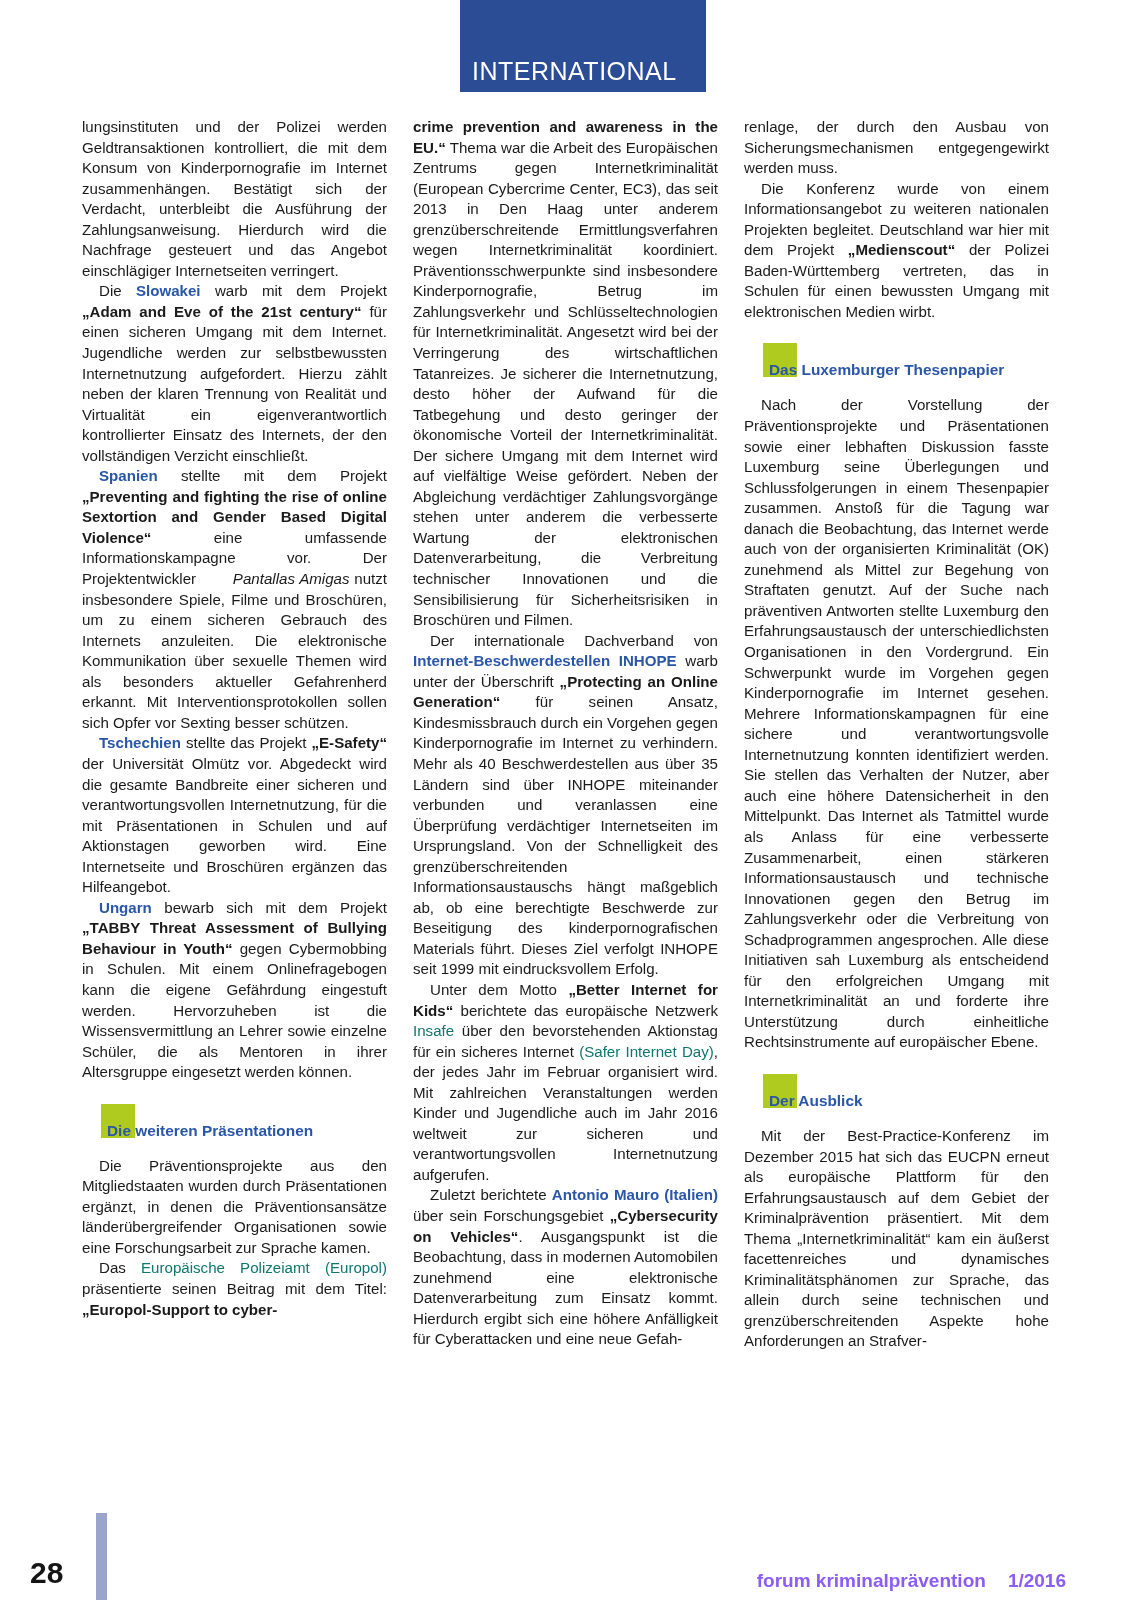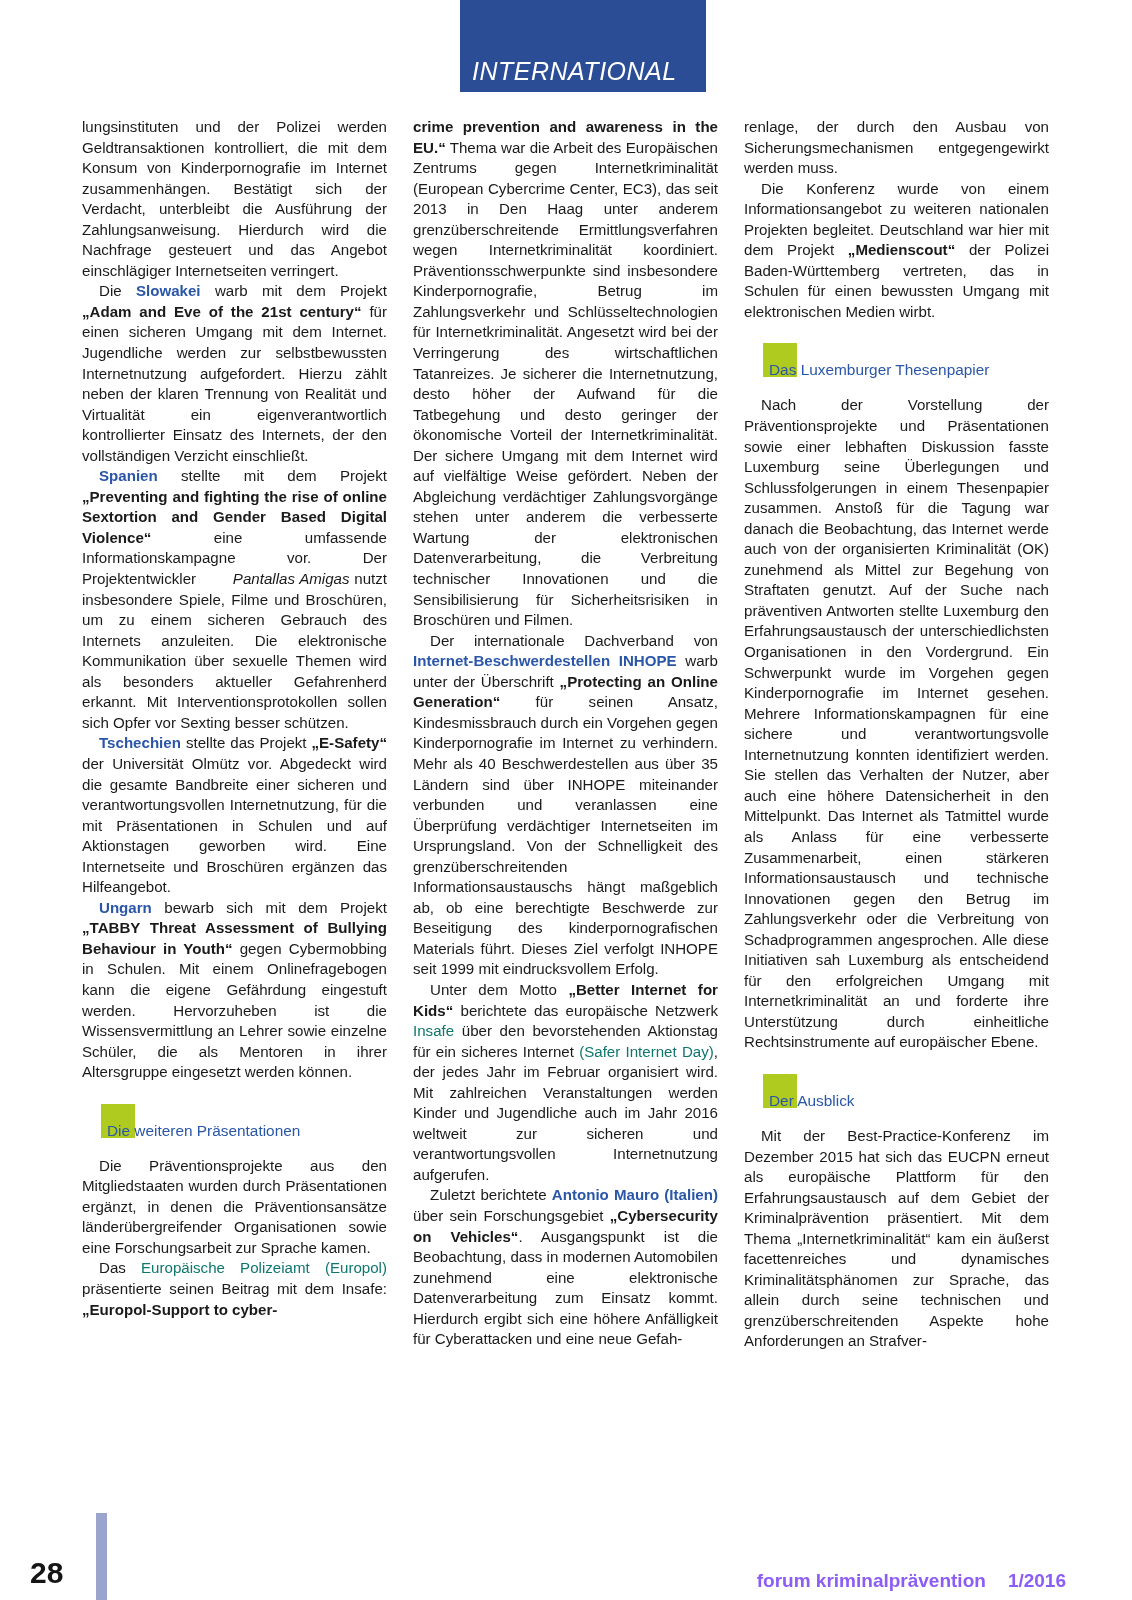--- a/index.html
+++ b/index.html
@@ -29,21 +29,20 @@
   .banner-title {
     position: absolute;
     left: 12px;
     bottom: 8px;
     color: #ffffff;
     font-size: 25px;
     font-weight: 400;
     letter-spacing: 0.5px;
     line-height: 1;
     white-space: nowrap;
-    font-style: italic;
   }
 
   
   .columns {
     position: absolute;
     left: 82px;
     top: 117px;
     width: 984px;
     height: 1320px;
     display: flex;
@@ -87,21 +86,21 @@
     top: 0;
     width: 34px;
     height: 34px;
     background: #b0cb1f;
   }
   .section-head .head-text {
     position: absolute;
     left: 25px;
     top: 19px;
     font-size: 15.4px;
-    font-weight: normal;
+    font-weight: bold;
     color: #2a56a8;
     line-height: 1;
     white-space: nowrap;
   }
 
   
   .footer-bar {
     position: absolute;
     left: 96px;
     top: 1513px;
@@ -154,21 +153,21 @@
 
       <p class="ind"><span class="blue-b">Ungarn</span><span> bewarb sich mit dem Projekt </span><span class="b">„TABBY Threat Assessment of Bullying Behaviour in Youth“</span><span> gegen Cybermobbing in Schulen. Mit einem Onlinefragebogen kann die eigene Gefährdung eingestuft werden. Hervorzuheben ist die Wissensvermittlung an Lehrer sowie einzelne Schüler, die als Mentoren in ihrer Altersgruppe eingesetzt werden können.</span></p>
 
       <div class="section-head">
         <div class="marker"></div>
         <div class="head-text">Die weiteren Präsentationen</div>
       </div>
 
       <p class="ind"><span>Die Präventionsprojekte aus den Mitgliedstaaten wurden durch Präsentationen ergänzt, in denen die Präventionsansätze länderübergreifender Organisationen sowie eine Forschungsarbeit zur Sprache kamen.</span></p>
 
-      <p class="ind"><span>Das </span><span class="blue">Europäische Polizeiamt (Europol)</span><span> präsentierte seinen Beitrag mit dem Insafe: </span><span class="b">„Europol-Support to cyber-</span></p>
+      <p class="ind"><span>Das </span><span class="blue">Europäische Polizeiamt (Europol)</span><span> präsentierte seinen Beitrag mit dem Titel: </span><span class="b">„Europol-Support to cyber-</span></p>
     </div>
 
     <div class="col">
       <p class="cont"><span class="b">crime prevention and awareness in the EU.“</span><span> Thema war die Arbeit des Europäischen Zentrums gegen Internetkriminalität (European Cybercrime Center, EC3), das seit 2013 in Den Haag unter anderem grenzüberschreitende Ermittlungsverfahren wegen Internetkriminalität koordiniert. Präventionsschwerpunkte sind insbesondere Kinderpornografie, Betrug im Zahlungsverkehr und Schlüsseltechnologien für Internetkriminalität. Angesetzt wird bei der Verringerung des wirtschaftlichen Tatanreizes. Je sicherer die Internetnutzung, desto höher der Aufwand für die Tatbegehung und desto geringer der ökonomische Vorteil der Internetkriminalität. Der sichere Umgang mit dem Internet wird auf vielfältige Weise gefördert. Neben der Abgleichung verdächtiger Zahlungsvorgänge stehen unter anderem die verbesserte Wartung der elektronischen Datenverarbeitung, die Verbreitung technischer Innovationen und die Sensibilisierung für Sicherheitsrisiken in Broschüren und Filmen.</span></p>
 
       <p class="ind"><span>Der internationale Dachverband von </span><span class="blue-b">Internet-Beschwerdestellen INHOPE</span><span> warb unter der Überschrift </span><span class="b">„Protecting an Online Generation“</span><span> für seinen Ansatz, Kindesmissbrauch durch ein Vorgehen gegen Kinderpornografie im Internet zu verhindern. Mehr als 40 Beschwerdestellen aus über 35 Ländern sind über INHOPE miteinander verbunden und veranlassen eine Überprüfung verdächtiger Internetseiten im Ursprungsland. Von der Schnelligkeit des grenzüberschreitenden Informationsaustauschs hängt maßgeblich ab, ob eine berechtigte Beschwerde zur Beseitigung des kinderpornografischen Materials führt. Dieses Ziel verfolgt INHOPE seit 1999 mit eindrucksvollem Erfolg.</span></p>
 
       <p class="ind"><span>Unter dem Motto </span><span class="b">„Better Internet for Kids“</span><span> berichtete das europäische Netzwerk </span><span class="blue">Insafe</span><span> über den bevorstehenden Aktionstag für ein sicheres Internet </span><span class="blue">(Safer Internet Day)</span><span>, der jedes Jahr im Februar organisiert wird. Mit zahlreichen Veranstaltungen werden Kinder und Jugendliche auch im Jahr 2016 weltweit zur sicheren und verantwortungsvollen Internetnutzung aufgerufen.</span></p>
 
       <p class="ind"><span>Zuletzt berichtete </span><span class="blue-b">Antonio Mauro (Italien)</span><span> über sein Forschungsgebiet </span><span class="b">„Cybersecurity on Vehicles“</span><span>. Ausgangspunkt ist die Beobachtung, dass in modernen Automobilen zunehmend eine elektronische Datenverarbeitung zum Einsatz kommt. Hierdurch ergibt sich eine höhere Anfälligkeit für Cyberattacken und eine neue Gefah-</span></p>

